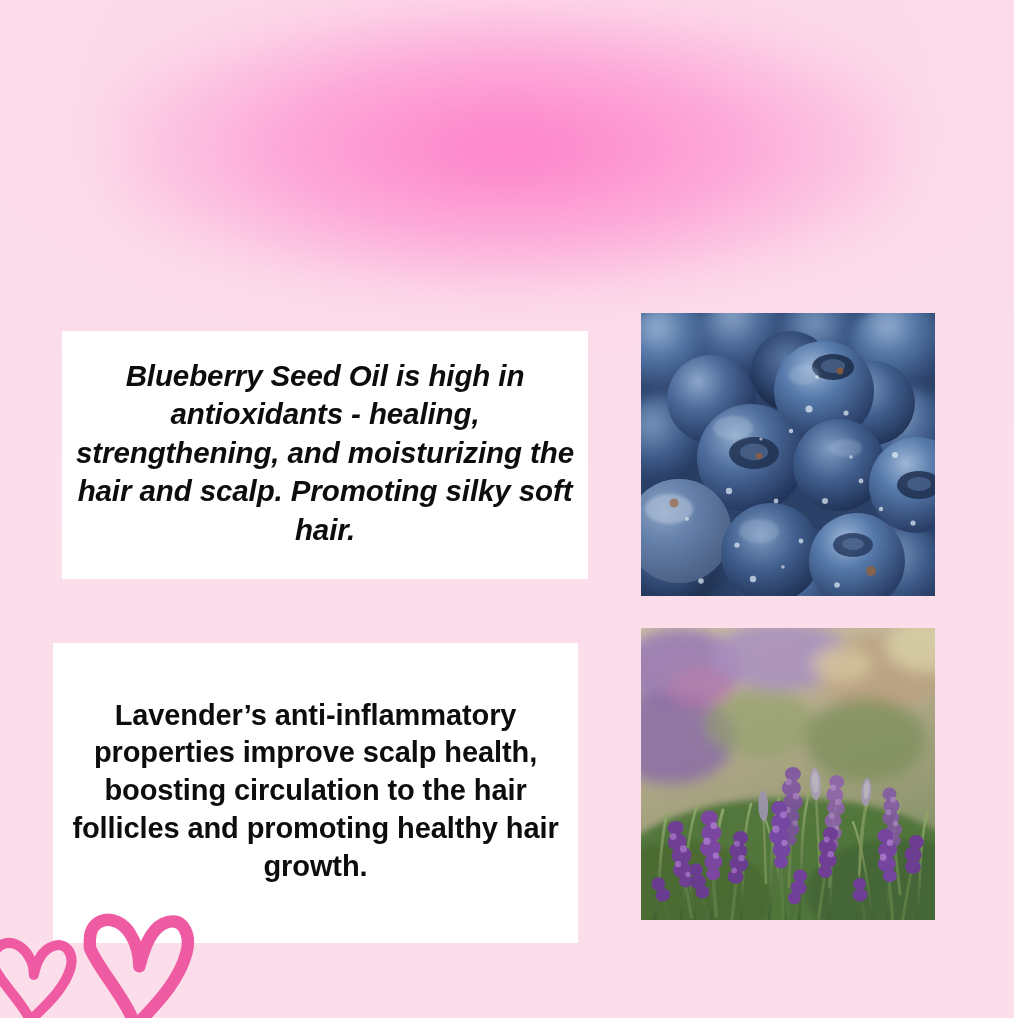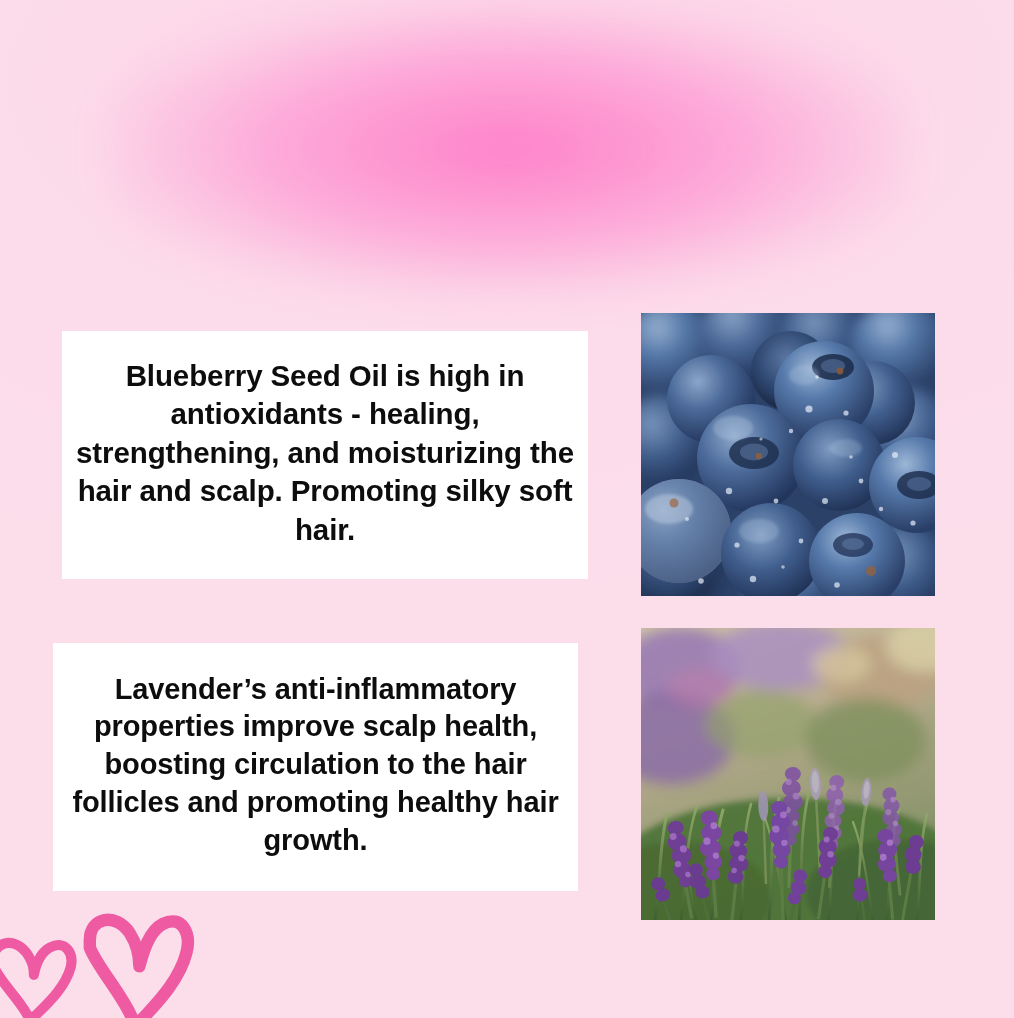--- a/index.html
+++ b/index.html
@@ -104,27 +104,27 @@
     letter-spacing: -0.1px;
   }
 
   #card-blueberry {
     left: 62px;
     top: 331px;
     width: 526px;
     height: 248px;
     padding: 6px 14px 10px 14px;
   }
-  #card-blueberry .card-text { font-size: 29.5px; }
+  #card-blueberry .card-text { font-size: 29.5px; font-style: italic; }
 
   #card-lavender {
     left: 53px;
     top: 643px;
     width: 525px;
-    height: 248px;
+    height: 300px;
     padding: 6px 10px 10px 10px;
   }
   #card-lavender .card-text { font-size: 29px; }
 
   
   .photo {
     position: absolute;
     overflow: hidden;
     z-index: 4;
   }

